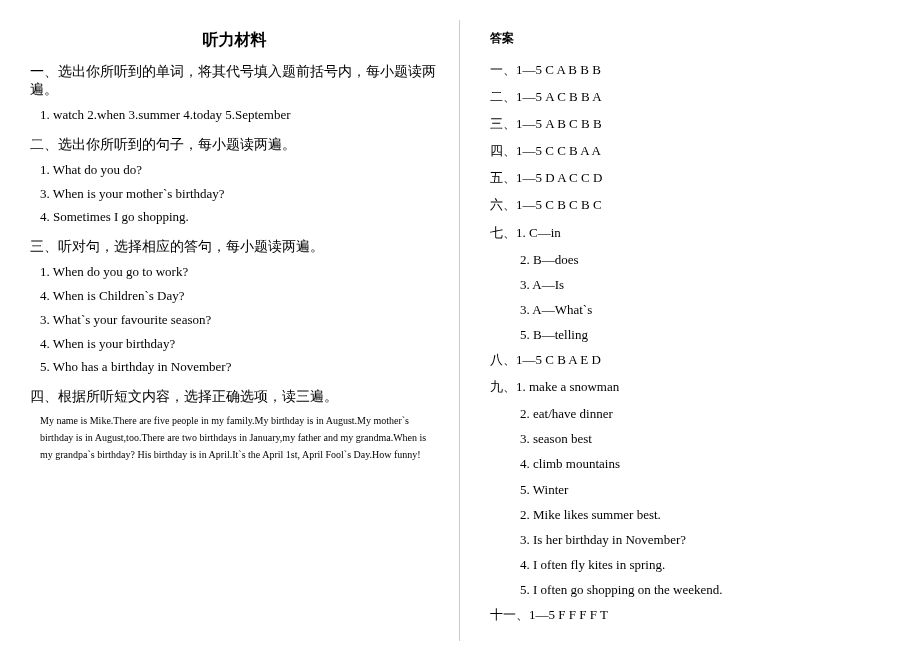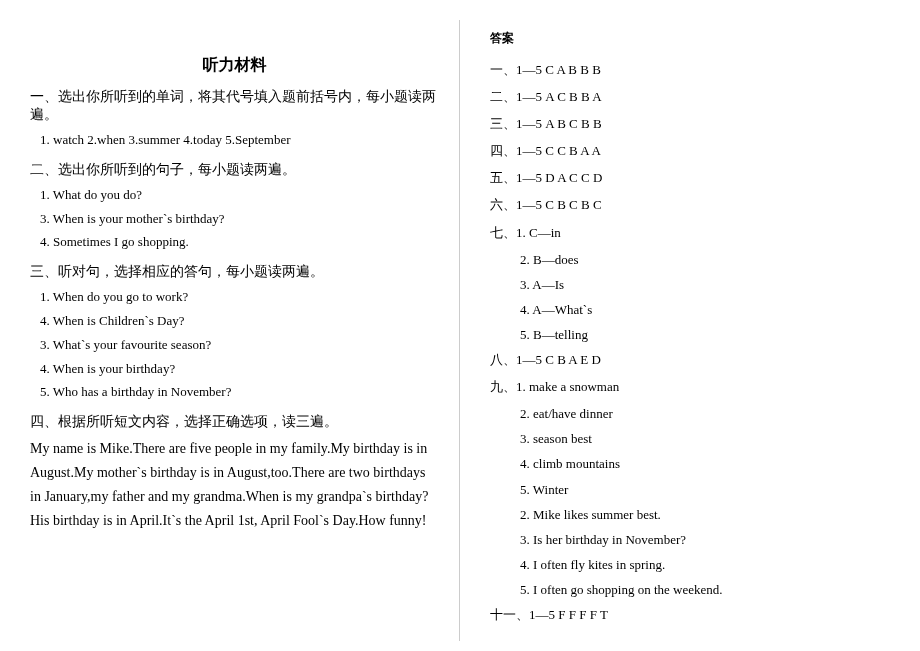--- a/index.html
+++ b/index.html
@@ -28,39 +28,39 @@
     }
     .right-panel {
       width: 460px;
       padding: 10px 30px 10px 30px;
     }
     .section-title {
       text-align: center;
       font-size: 16px;
       font-weight: bold;
       margin-bottom: 12px;
-      margin-top: 25px;
     }
     .section-heading {
       font-size: 14px;
       margin-bottom: 6px;
       margin-top: 10px;
     }
     .item-list {
       margin-left: 10px;
       margin-bottom: 8px;
     }
     .item-list p {
       margin-bottom: 3px;
       line-height: 1.6;
     }
     .paragraph-text {
+      margin-left: 10px;
       margin-bottom: 6px;
       line-height: 1.7;
-      font-size: 14px;
+      font-size: 10px;
     }
     .answer-section-title {
       text-align: left;
       font-size: 12px;
       font-weight: bold;
       margin-bottom: 12px;
     }
     .answer-row {
       margin-bottom: 5px;
       line-height: 1.7;
@@ -112,21 +112,21 @@
 
     <div class="answer-row">一、1—5 C A B B B</div>
     <div class="answer-row">二、1—5 A C B B A</div>
     <div class="answer-row">三、1—5 A B C B B</div>
     <div class="answer-row">四、1—5 C C B A A</div>
     <div class="answer-row">五、1—5 D A C C D</div>
     <div class="answer-row">六、1—5 C B C B C</div>
     <div class="answer-row">七、1.   C—in</div>
     <div class="answer-sub indent">2.   B—does</div>
     <div class="answer-sub indent">3.   A—Is</div>
-    <div class="answer-sub indent">4.   A—What`s</div>
+    <div class="answer-sub indent">3.   A—What`s</div>
     <div class="answer-sub indent">5.   B—telling</div>
     <div class="answer-row">八、1—5 C B A E D</div>
     <div class="answer-row">九、1. make a snowman</div>
     <div class="answer-sub indent">2. eat/have dinner</div>
     <div class="answer-sub indent">3. season    best</div>
     <div class="answer-sub indent">4. climb mountains</div>
     <div class="answer-sub indent">5. Winter</div>
     <div class="answer-sub indent">2. Mike likes summer best.</div>
     <div class="answer-sub indent">3. Is her birthday in November?</div>
     <div class="answer-sub indent">4. I often fly kites in spring.</div>

